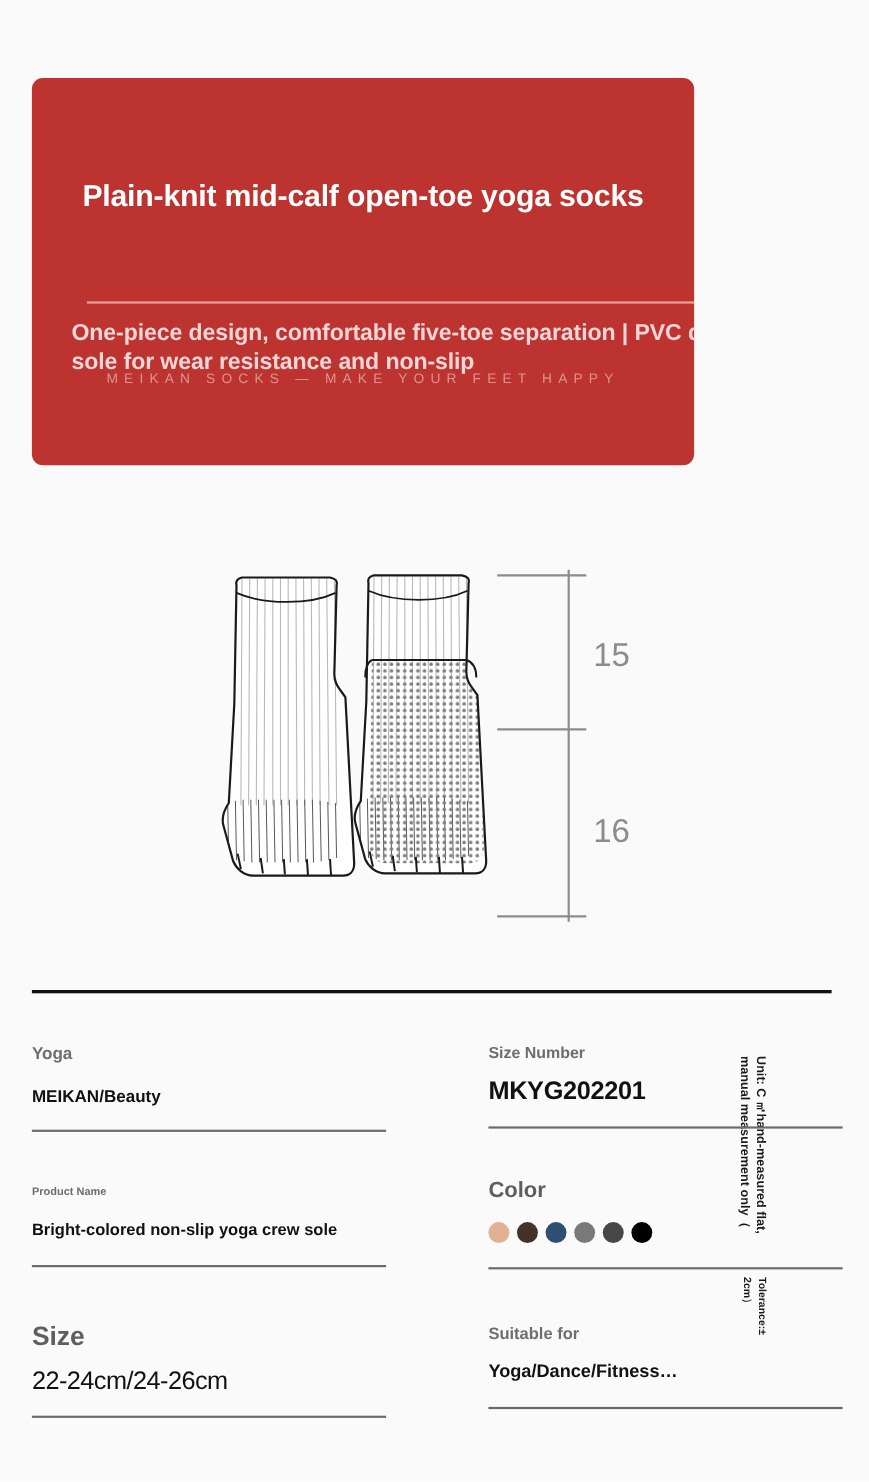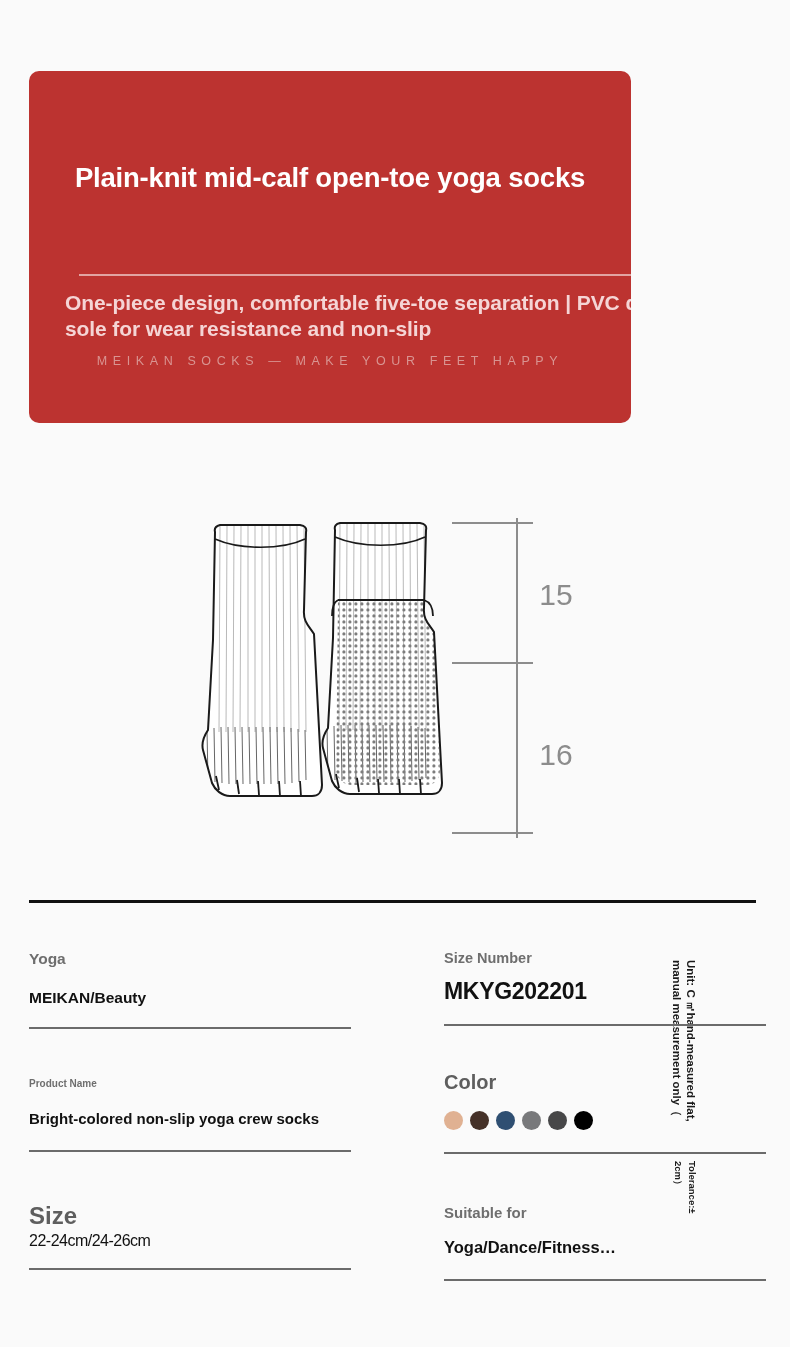--- a/index.html
+++ b/index.html
@@ -70,21 +70,21 @@
     font-size: 21px;
     font-weight: bold;
     line-height: 1.22;
     text-align: left;
     letter-spacing: -0.1px;
   }
   .hero-tag {
     position: absolute;
     left: 0;
     right: 0;
-    top: 283px;
+    top: 266px;
     text-align: center;
     color: #d99491;
     font-size: 12.5px;
     font-weight: normal;
     letter-spacing: 5.6px;
     white-space: nowrap;
   }
 
   
   .illustration {
@@ -168,21 +168,21 @@
   
   .r2 .cell-label { font-size: 10px; margin-top: 22px; }
   .r2 .right .cell-label { font-size: 20px; color: #5e5e5e; margin-top: 14px; }
   .r2 .cell-value { font-size: 15px; margin-top: 20px; }
   .r2 .cell-underline { margin-top: 22px; }
   .r2 .right .cell-underline { margin-top: 22px; }
 
   
   .r3 .cell-label { font-size: 24px; color: #5e5e5e; margin-top: 20px; }
   .r3 .right .cell-label { font-size: 15px; color: #6e6e6e; margin-top: 22px; }
-  .r3 .cell-value { font-size: 16px; font-weight: normal; letter-spacing: -0.5px; }
+  .r3 .cell-value { font-size: 23px; font-weight: normal; margin-top: 11px; letter-spacing: -0.5px; }
   .r3 .right .cell-value { font-size: 16.5px; font-weight: bold; margin-top: 16px; letter-spacing: 0; }
   .r3 .cell-underline { margin-top: 18px; }
   .r3 .right .cell-underline { margin-top: 21px; }
 
   .swatches {
     display: flex;
     gap: 7px;
     margin-top: 17px;
   }
   .swatch {
@@ -396,21 +396,21 @@
     <div class="cell right">
       <div class="cell-label">Size Number</div>
       <div class="cell-value">MKYG202201</div>
       <div class="cell-underline"></div>
     </div>
   </div>
 
   <div class="spec-row r2">
     <div class="cell left">
       <div class="cell-label">Product Name</div>
-      <div class="cell-value">Bright-colored non-slip yoga crew socks</div>
+      <div class="cell-value">Bright-colored non-slip yoga crew sole</div>
       <div class="cell-underline"></div>
     </div>
     <div class="cell right">
       <div class="cell-label">Color</div>
       <div class="swatches">
         <span class="swatch" style="background: rgb(224, 177, 146);"></span>
         <span class="swatch" style="background: rgb(69, 49, 40);"></span>
         <span class="swatch" style="background: rgb(47, 79, 114);"></span>
         <span class="swatch" style="background: rgb(120, 121, 123);"></span>
         <span class="swatch" style="background: rgb(71, 71, 72);"></span>

